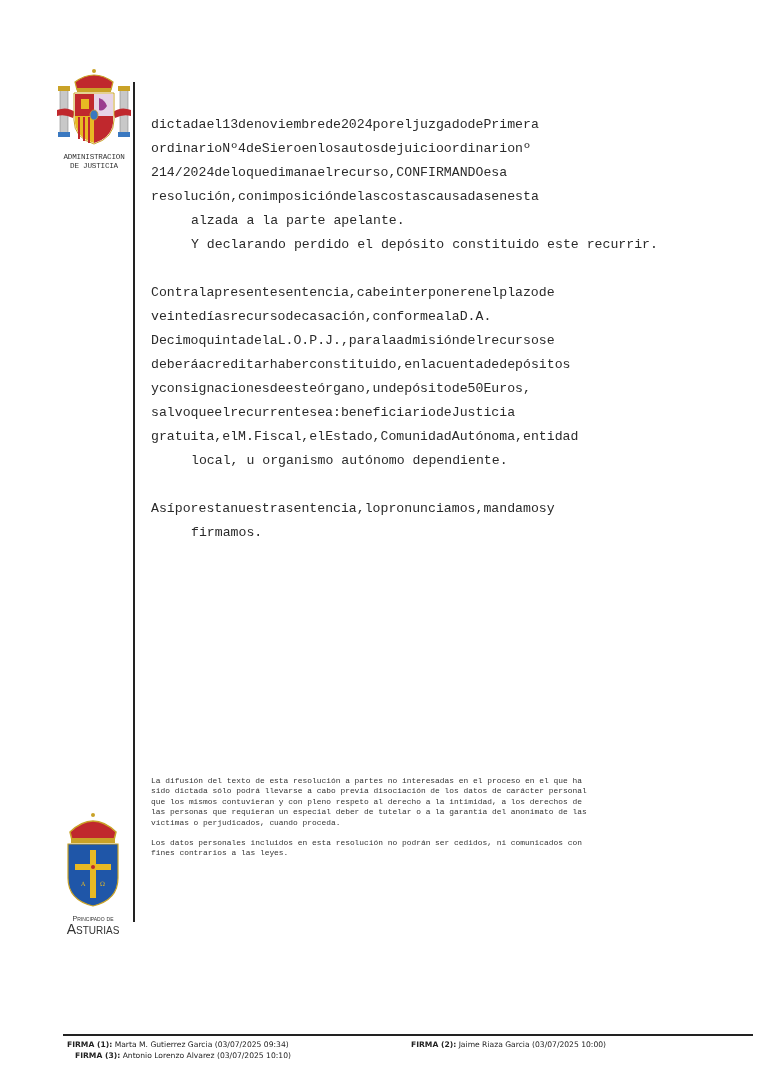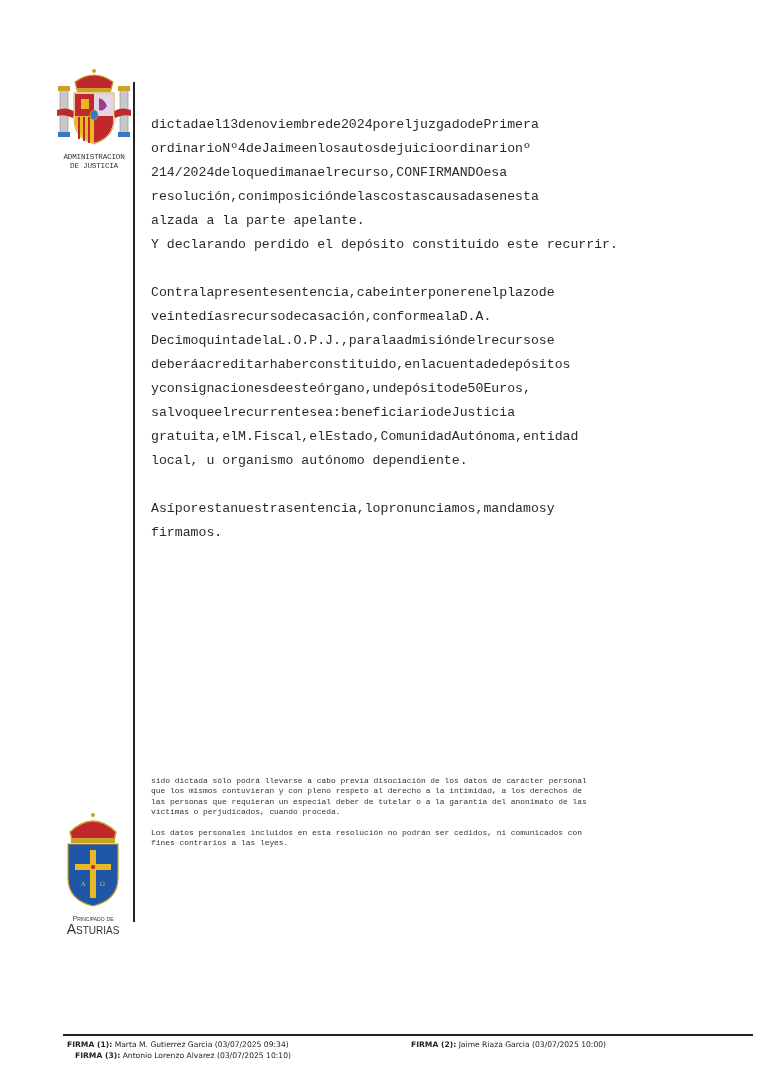--- a/index.html
+++ b/index.html
@@ -7,21 +7,21 @@
   .vline { position:absolute; left:133px; top:82px; width:1.5px; height:840px; background:#222; }
   .logo-top { position:absolute; left:55px; top:68px; width:78px; height:104px; }
   .logo-bottom { position:absolute; left:62px; top:812px; width:62px; height:122px; }
   .logo-caption { font-family:Liberation Mono, monospace; font-size:7.6px; text-align:center; color:#333; line-height:9px; letter-spacing:-0.2px; }
   .logo-caption2 { font-family:"Liberation Sans", sans-serif; text-align:center; color:#333; line-height:11px; }
   .logo-caption2 .l1 { font-size:7px; font-variant:small-caps; }
   .logo-caption2 .l2 { font-size:14px; font-variant:small-caps; }
   .body-text { position:absolute; left:151px; top:113px; width:533px; font-size:13.2px; line-height:24px; }
   .para { text-align:justify; margin:0 0 24px 0; }
   .line-j { display:flex; justify-content:flex-start; }
-  .line-l { display:block; white-space:pre; }
+  .line-l { display:block; white-space:pre;margin-left:40px; }
   .notice { position:absolute; left:151px; top:776px; width:534px; font-size:7.9px; line-height:10.4px; color:#333; }
   .notice p { margin:0 0 10px 0; }
   .notice .row { display:block; white-space:pre; }
   .hr-footer { position:absolute; left:63px; top:1034px; width:690px; height:1.5px; background:#222; }
   .footer { position:absolute; left:67px; top:1039px; width:690px; font-family:"DejaVu Sans", sans-serif; font-size:7.6px; line-height:11px; color:#222; }
   .footer .sig { position:absolute; white-space:nowrap; }
   .footer .lbl { font-weight:bold; }
 </style>
 </head>
 <body>
@@ -78,21 +78,21 @@
         <span>el</span>
         <span>juzgado</span>
         <span>de</span>
         <span>Primera</span>
       </div>
       <div class="line-j">
         <span>ordinario</span>
         <span>Nº</span>
         <span>4</span>
         <span>de</span>
-        <span>Jaime</span>
+        <span>Siero</span>
         <span>en</span>
         <span>los</span>
         <span>autos</span>
         <span>de</span>
         <span>juicio</span>
         <span>ordinario</span>
         <span>nº</span>
       </div>
       <div class="line-j">
         <span>214/2024</span>
@@ -212,20 +212,21 @@
         <span>pronunciamos,</span>
         <span>mandamos</span>
         <span>y</span>
       </div>
       <div class="line-l">firmamos.</div>
     </div>
   </div>
 
 <div class="notice">
   <p>
+    <span class="row">La difusión del texto de esta resolución a partes no interesadas en el proceso en el que ha</span>
     <span class="row">sido dictada sólo podrá llevarse a cabo previa disociación de los datos de carácter personal</span>
     <span class="row">que los mismos contuvieran y con pleno respeto al derecho a la intimidad, a los derechos de</span>
     <span class="row">las personas que requieran un especial deber de tutelar o a la garantía del anonimato de las</span>
     <span class="row">víctimas o perjudicados, cuando proceda.</span>
   </p>
   <p>
     <span class="row">Los datos personales incluidos en esta resolución no podrán ser cedidos, ni comunicados con</span>
     <span class="row">fines contrarios a las leyes.</span>
   </p>
 </div>

